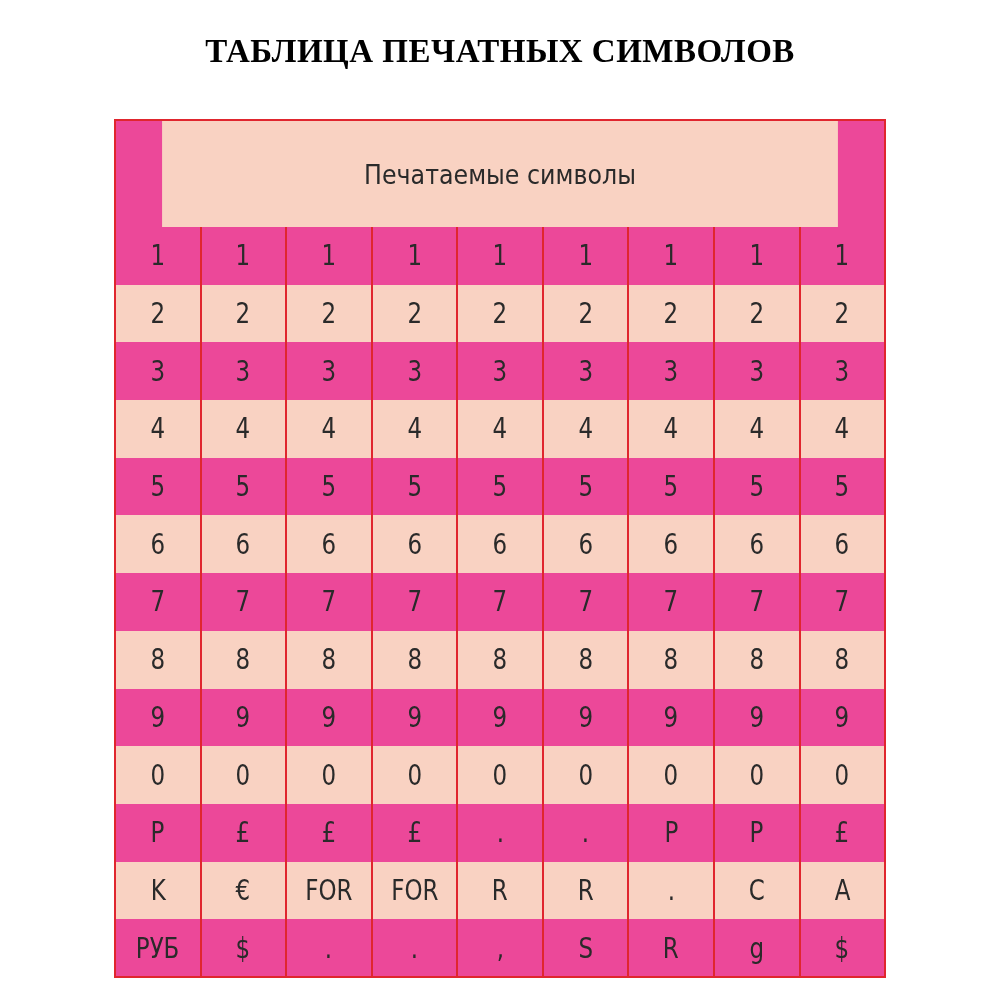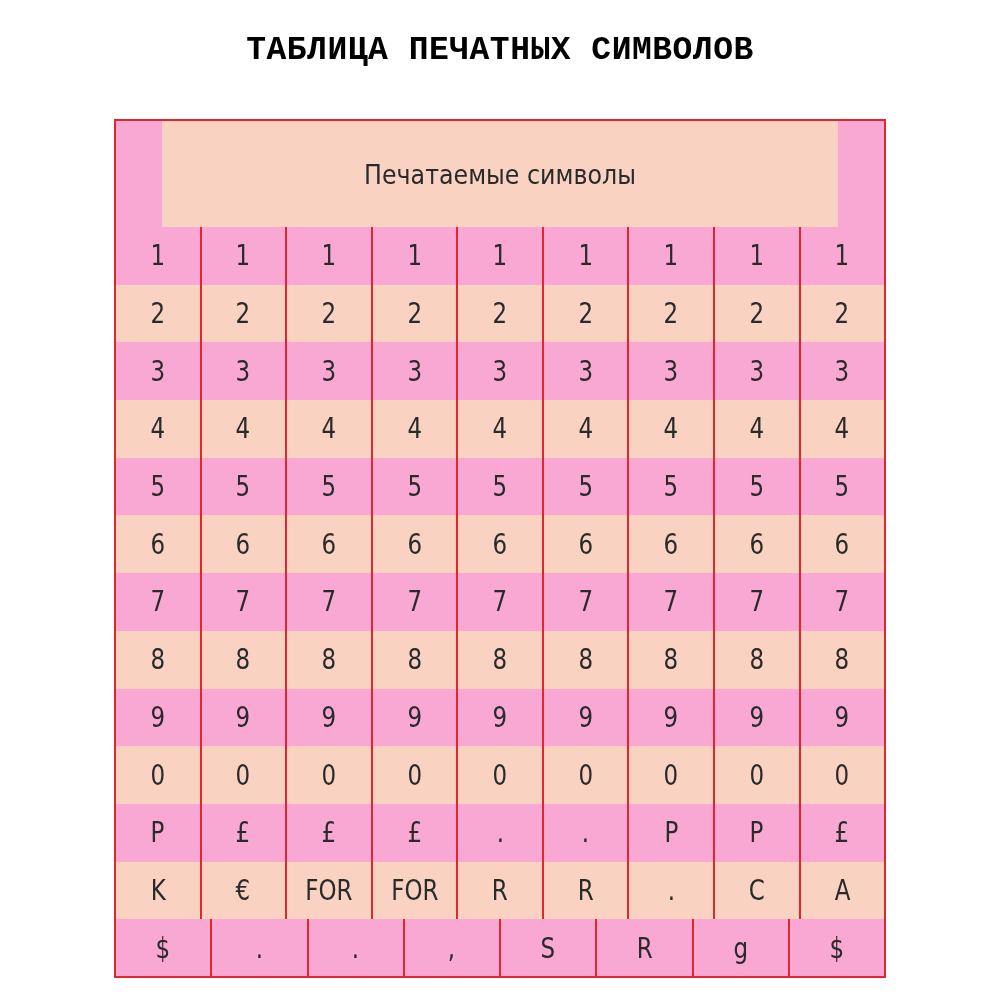--- a/index.html
+++ b/index.html
@@ -1,24 +1,24 @@
 <!DOCTYPE html>
 <html><head>
 <meta charset="utf-8">
 <style>
   html, body { margin:0; padding:0; background:#ffffff; }
   body { width:1000px; height:1000px; position:relative; overflow:hidden; font-family:"DejaVu Sans", sans-serif; }
   .title {
     position:absolute; left:0; top:30px; width:1000px; text-align:center;
-    font-family:Liberation Mono, monospace; font-weight:bold; font-size:33px;
+    font-family:Liberation Serif, serif; font-weight:bold; font-size:33px;
     line-height:42px; color:#000; letter-spacing:0.5px;
   }
   .table-wrap {
     position:absolute; left:114px; top:119px; width:772px; height:859px;
-    border:2px solid #e0262e; box-sizing:border-box; background:#f9a8d4;
+    border:2px solid #e0262e; box-sizing:border-box; background:#ec4899;
   }
   .header-cell {
     height:106px; background:#f9d2c2; display:flex; align-items:center; justify-content:center;
     font-family:"DejaVu Sans", sans-serif; font-size:27px; color:#2a2a2a; font-weight:normal;
     transform:scaleX(0.88);
   }
   .grid { display:flex; flex-direction:column; }
   .row { display:flex; height:57.7px; }
   .row.alt { background:#f9d2c2; }
   .cell {
@@ -384,20 +384,23 @@
         </div>
         <div class="cell">
           <span>C</span>
         </div>
         <div class="cell">
           <span>A</span>
         </div>
       </div>
       <div class="row">
         <div class="cell">
+          <span>РУБ</span>
+        </div>
+        <div class="cell">
           <span>$</span>
         </div>
         <div class="cell">
           <span>.</span>
         </div>
         <div class="cell">
           <span>.</span>
         </div>
         <div class="cell">
           <span>,</span>

